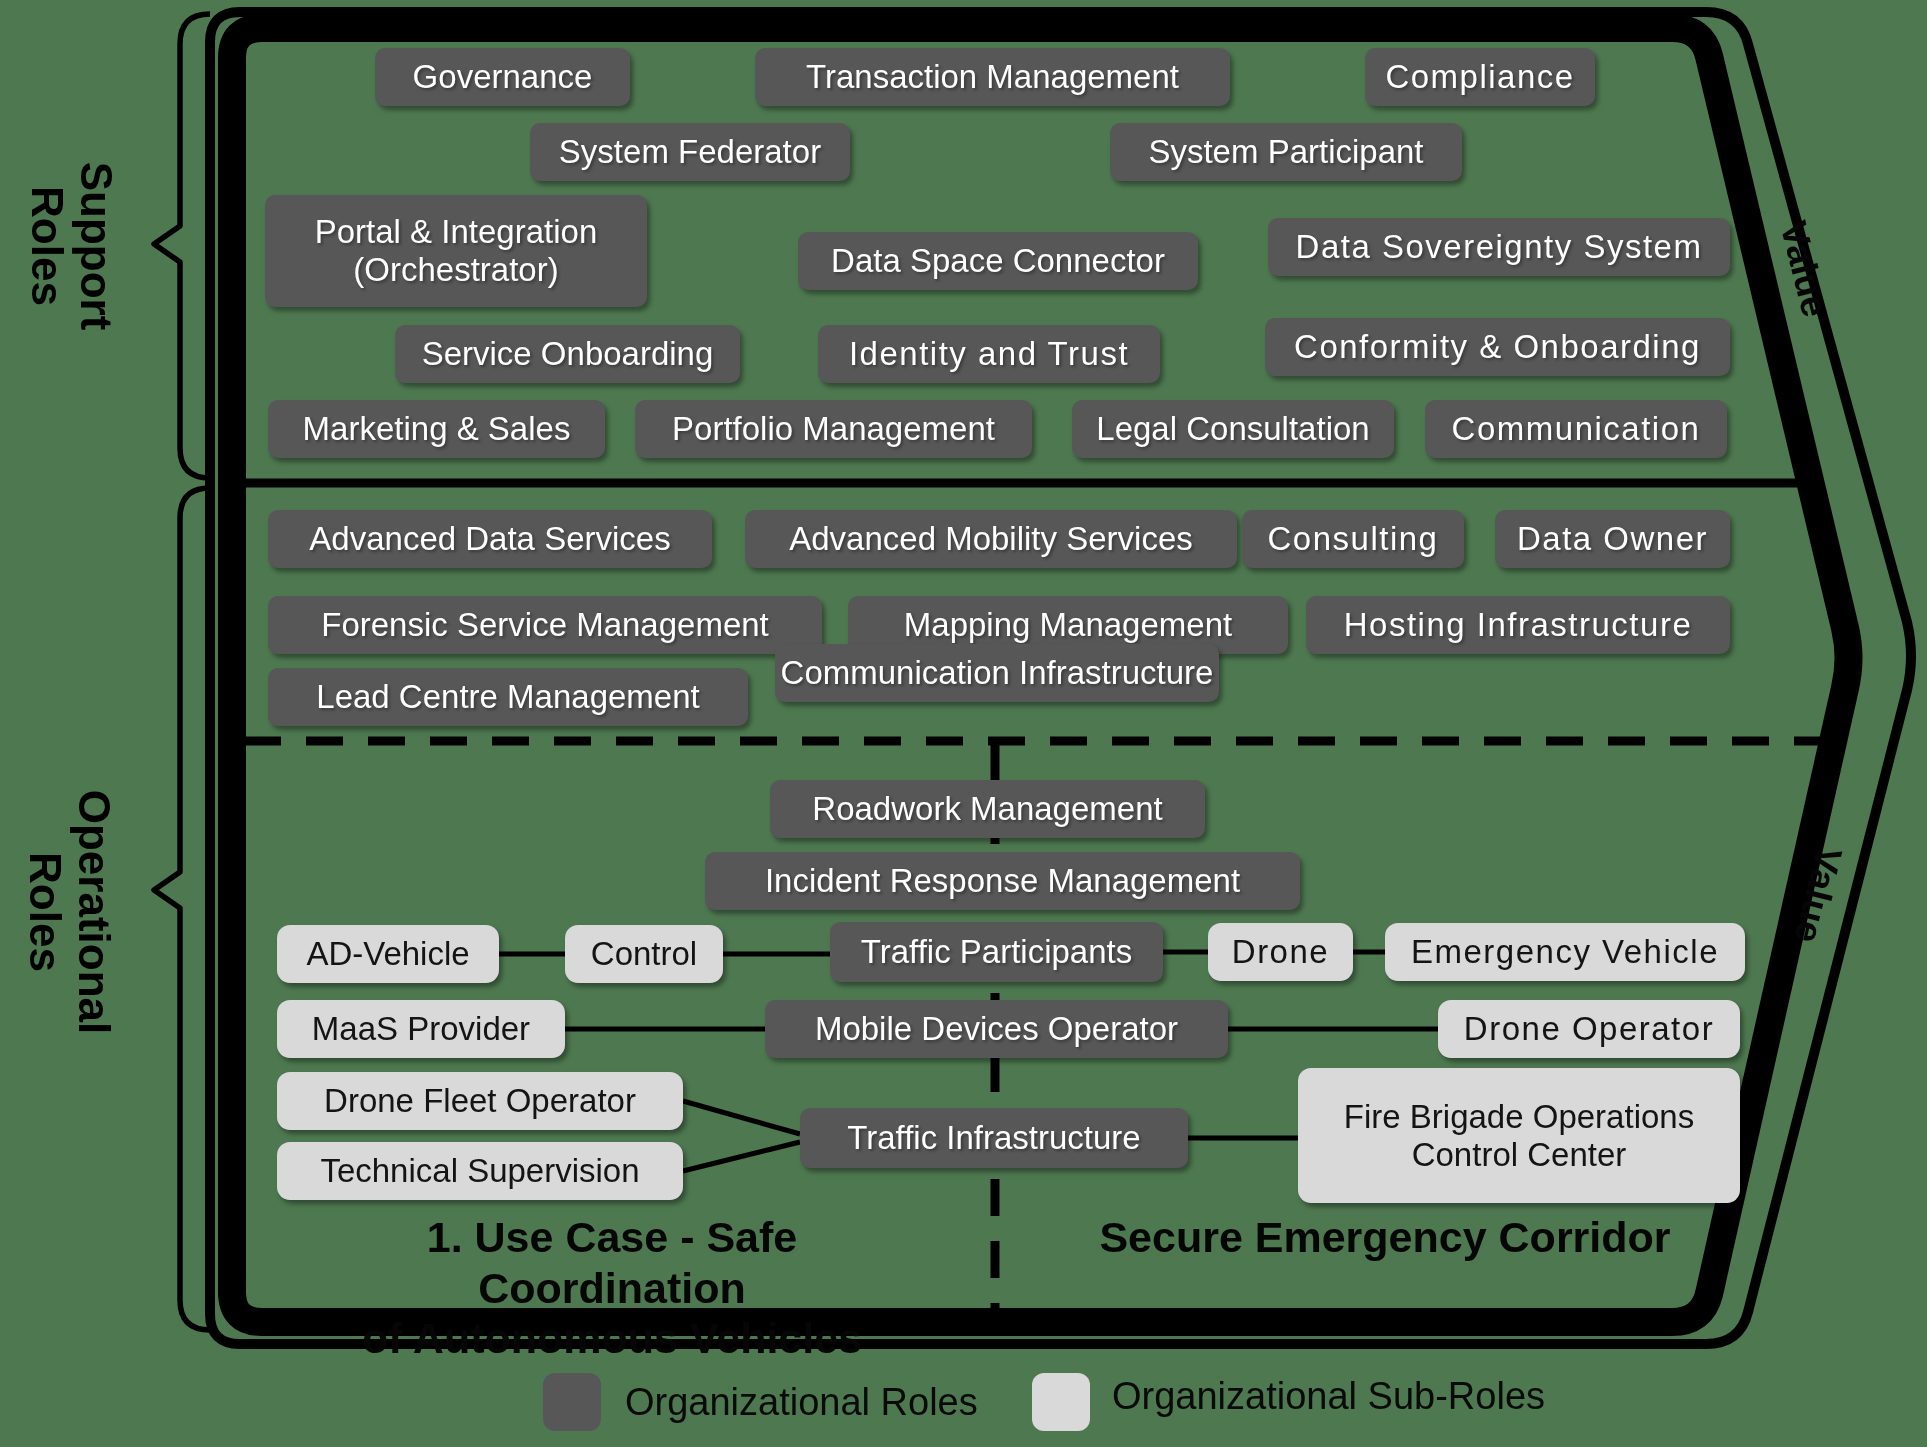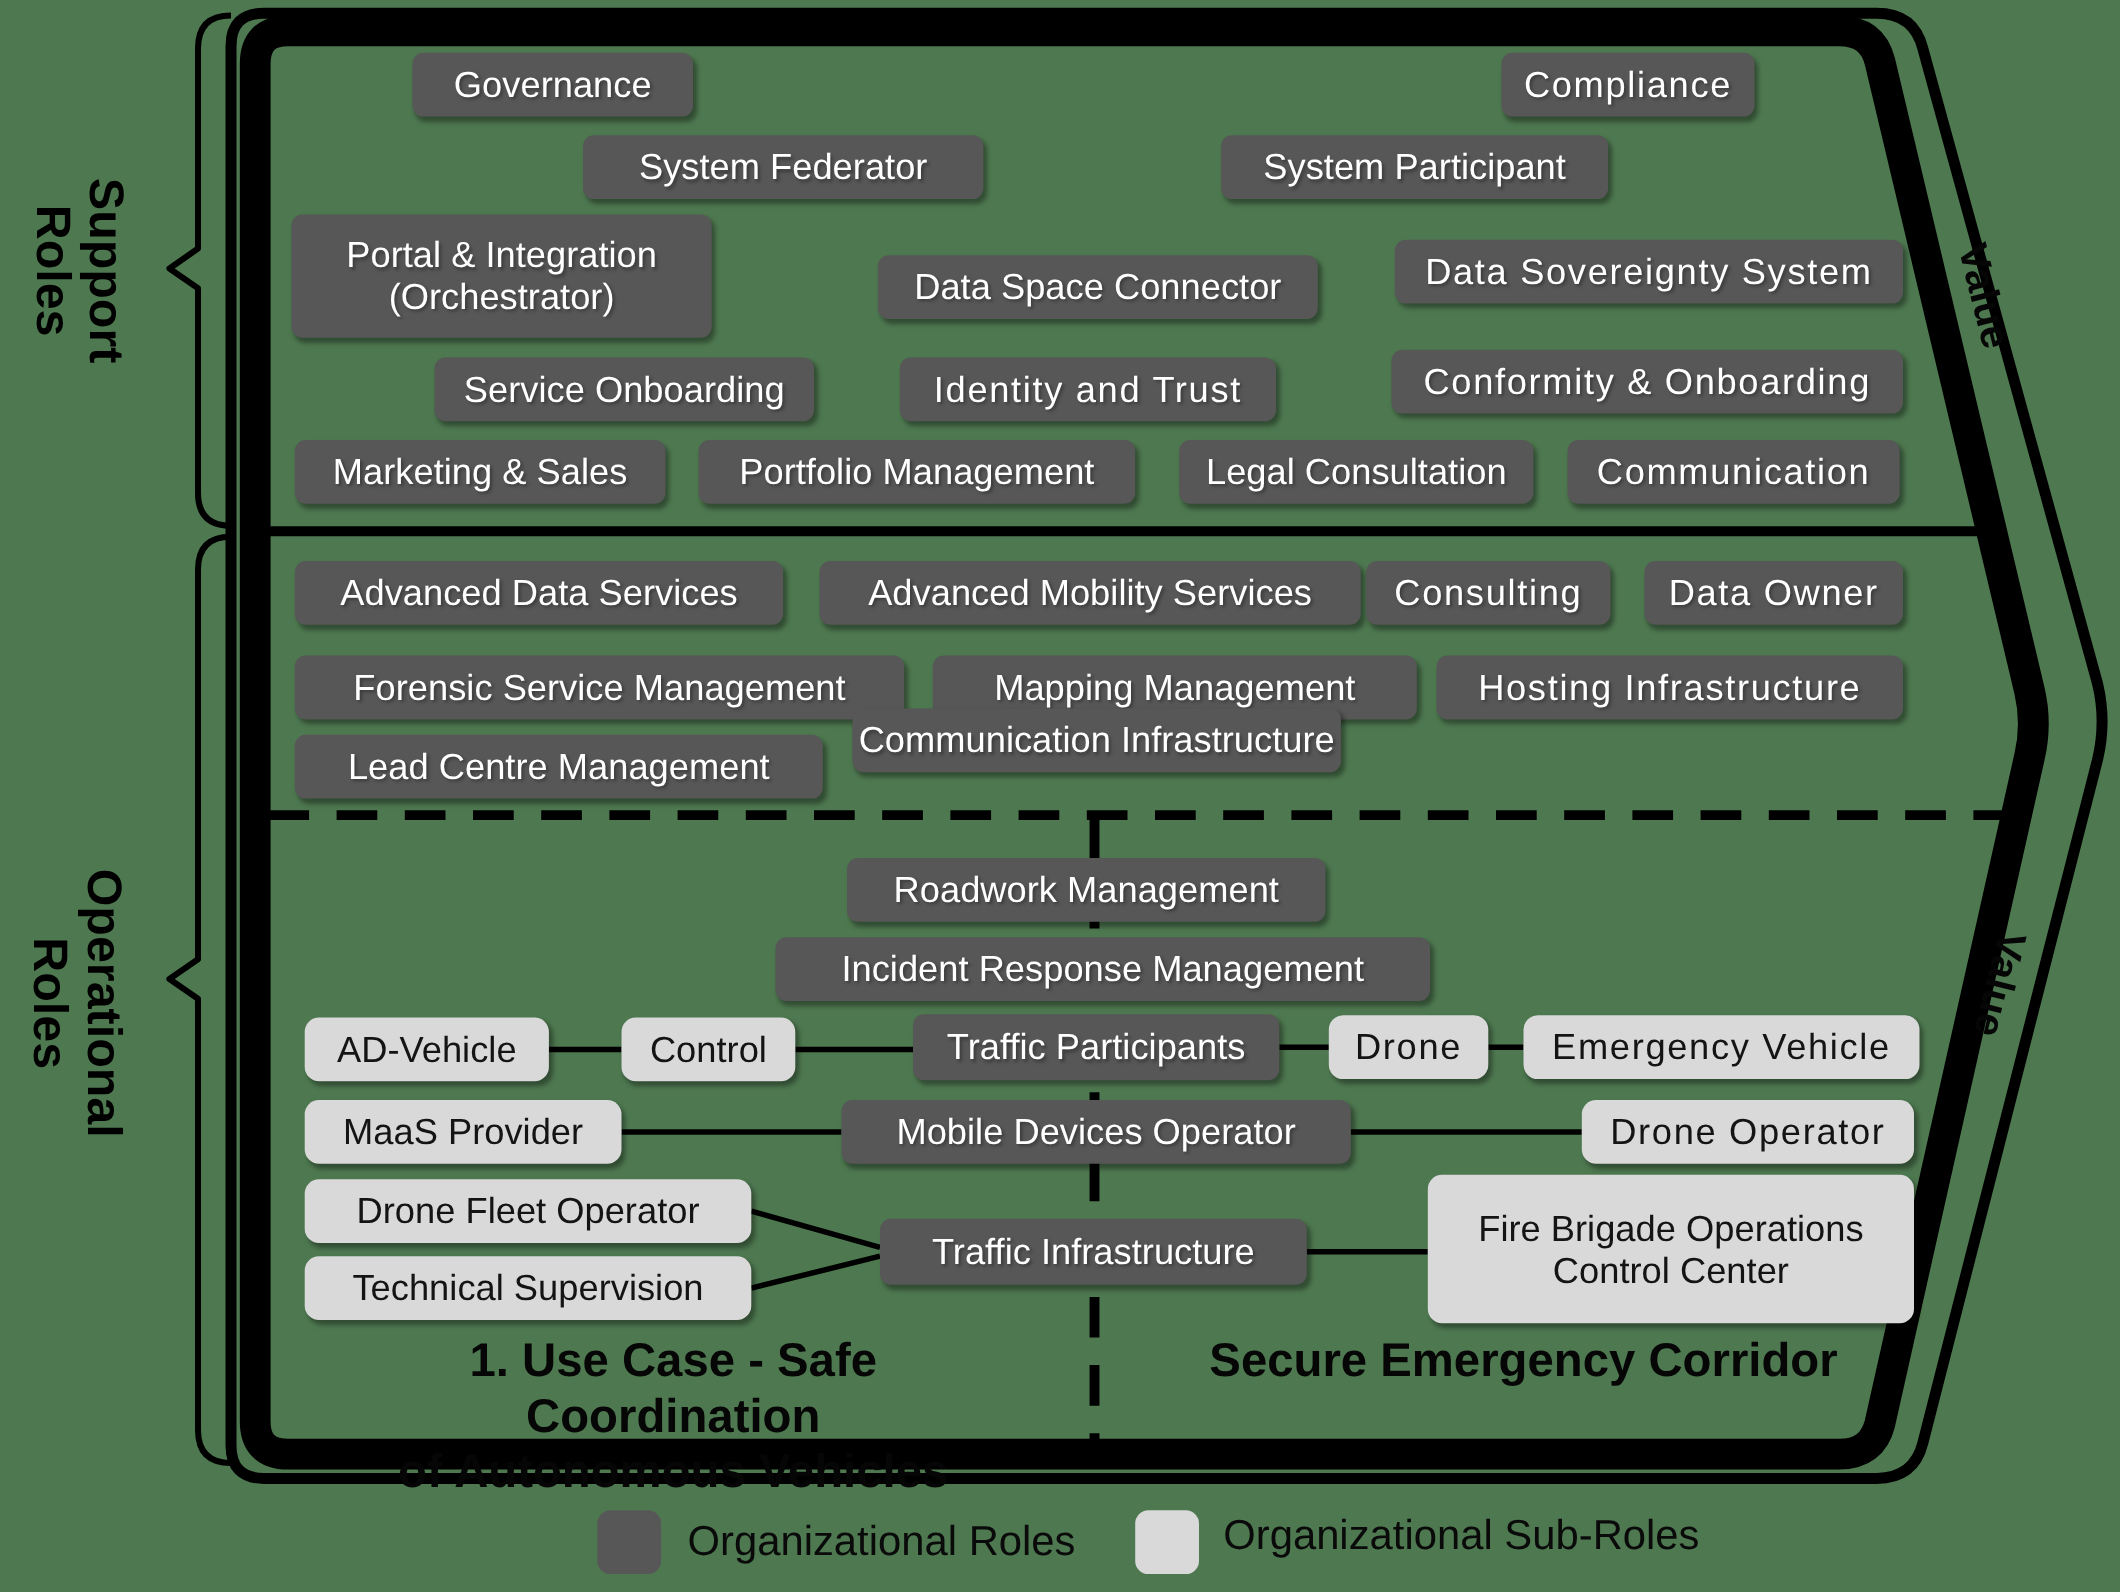--- a/index.html
+++ b/index.html
@@ -95,23 +95,24 @@
   <div class="side-label" style="left:72px;top:246px">
     <div>Support</div>
     <div>Roles</div>
   </div>
   <div class="side-label" style="left:70px;top:912px">
     <div>Operational</div>
     <div>Roles</div>
   </div>
 
   <div class="box" style="left:375px;top:48px;width:255px;height:58px">Governance</div>
+  <div class="box" style="left:755px;top:48px;width:475px;height:58px">Transaction Management</div>
   <div class="box wide" style="left:1365px;top:48px;width:230px;height:58px">Compliance</div>
 
-  <div class="box" style="left:530px;top:123px;width:364px;height:58px">System Federator</div>
+  <div class="box" style="left:530px;top:123px;width:320px;height:58px">System Federator</div>
   <div class="box" style="left:1110px;top:123px;width:352px;height:58px">System Participant</div>
 
   <div class="box wrap" style="left:265px;top:195px;width:382px;height:112px">Portal &amp; Integration (Orchestrator)</div>
   <div class="box" style="left:798px;top:232px;width:400px;height:58px">Data Space Connector</div>
   <div class="box wide" style="left:1268px;top:218px;width:462px;height:58px">Data Sovereignty System</div>
 
   <div class="box" style="left:395px;top:325px;width:345px;height:58px">Service Onboarding</div>
   <div class="box wide" style="left:818px;top:325px;width:342px;height:58px">Identity and Trust</div>
   <div class="box wide" style="left:1265px;top:318px;width:465px;height:58px">Conformity &amp; Onboarding</div>
 

